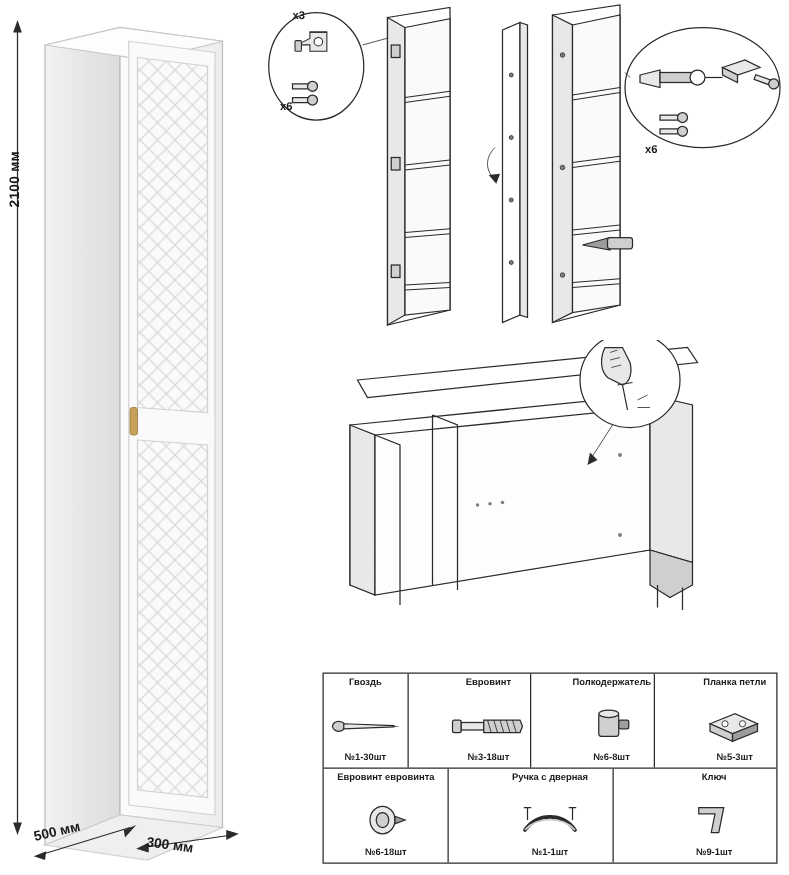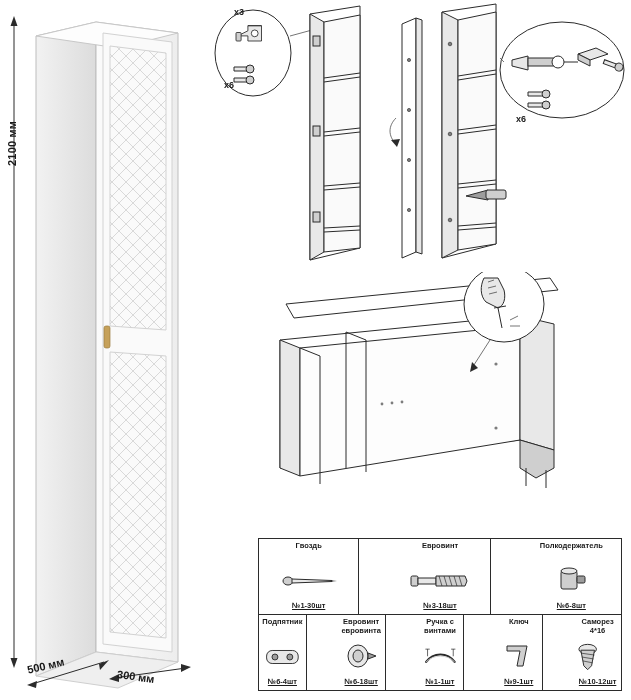--- a/index.html
+++ b/index.html
@@ -103,21 +103,20 @@
   .legend-art {
     height: 40px;
     display: flex;
     align-items: center;
     justify-content: center;
   }
   .legend-code {
     font-size: 7.5px;
     font-weight: bold;
     padding-bottom: 2px;
-    text-decoration: underline;
   }
 
   svg { display: block; }
   .ln { fill: none; stroke: #2b2b2b; stroke-width: 1; }
   .ln-thin { fill: none; stroke: #3a3a3a; stroke-width: .7; }
   .fill-w { fill: #ffffff; stroke: #2b2b2b; stroke-width: 1; }
   .fill-lg { fill: #e8e8e8; stroke: #2b2b2b; stroke-width: 1; }
   .fill-mg { fill: #cfcfcf; stroke: #2b2b2b; stroke-width: 1; }
   .fill-dg { fill: #9d9d9d; stroke: #2b2b2b; stroke-width: 1; }
   .txt-q {
@@ -392,49 +391,51 @@
           <svg width="40" height="28" viewBox="0 0 40 28">
             <rect x="10" y="4" width="16" height="18" rx="2" class="fill-mg"></rect>
             <ellipse cx="18" cy="4" rx="8" ry="3" class="fill-lg"></ellipse>
             <rect x="26" y="9" width="8" height="7" rx="1.5" class="fill-dg"></rect>
           </svg>
         </div>
         <div class="legend-code">№6-8шт</div>
       </div>
 
 
+      <div class="legend-cell">
+        <div class="legend-title">Планка петли</div>
+        <div class="legend-art">
+          <svg width="48" height="28" viewBox="0 0 48 28">
+            <polygon points="4,12 24,4 42,12 22,20" class="fill-lg"></polygon>
+            <polygon points="4,12 22,20 22,26 4,18" class="fill-mg"></polygon>
+            <polygon points="42,12 22,20 22,26 42,18" class="fill-dg"></polygon>
+            <circle cx="16" cy="12" r="2.5" fill="#ffffff" stroke="#2b2b2b" stroke-width=".7"></circle>
+            <circle cx="30" cy="12" r="2.5" fill="#ffffff" stroke="#2b2b2b" stroke-width=".7"></circle>
+          </svg>
+        </div>
+        <div class="legend-code">№5-3шт</div>
+      </div>
     </div>
 
     <div class="legend-row">
-      <div class="legend-cell">
-        <div class="legend-title">Подпятник</div>
-        <div class="legend-art">
-          <svg width="46" height="26" viewBox="0 0 46 26">
-            <rect x="6" y="6" width="34" height="14" rx="6" class="fill-lg"></rect>
-            <circle cx="15" cy="13" r="3.2" class="fill-dg"></circle>
-            <circle cx="31" cy="13" r="3.2" class="fill-dg"></circle>
-          </svg>
-        </div>
-        <div class="legend-code">№6-4шт</div>
-      </div>
 
       <div class="legend-cell">
         <div class="legend-title">Евровинт евровинта</div>
         <div class="legend-art">
           <svg width="38" height="28" viewBox="0 0 38 28">
             <ellipse cx="16" cy="13" rx="10" ry="11" class="fill-lg"></ellipse>
             <ellipse cx="16" cy="13" rx="5" ry="6" class="fill-mg"></ellipse>
             <path d="M26,10 L34,13 L26,16 Z" class="fill-dg"></path>
           </svg>
         </div>
         <div class="legend-code">№6-18шт</div>
       </div>
 
       <div class="legend-cell">
-        <div class="legend-title">Ручка с винтами</div>
+        <div class="legend-title">Ручка с дверная</div>
         <div class="legend-art">
           <svg width="60" height="26" viewBox="0 0 60 26">
             <path d="M10,20 C20,6 40,6 50,20" fill="none" stroke="#2b2b2b" stroke-width="3" stroke-linecap="round"></path>
             <path d="M10,20 C20,9 40,9 50,20" fill="none" stroke="#cfcfcf" stroke-width="1.4"></path>
             <path d="M12,2 L12,12 M48,2 L48,12" class="ln"></path>
             <path d="M9,2 L15,2 M45,2 L51,2" class="ln"></path>
           </svg>
         </div>
         <div class="legend-code">№1-1шт</div>
       </div>
@@ -442,29 +443,16 @@
       <div class="legend-cell">
         <div class="legend-title">Ключ</div>
         <div class="legend-art">
           <svg width="40" height="30" viewBox="0 0 40 30">
             <path d="M8,4 L28,4 L24,24 L18,24 L21,9 L8,9 Z" class="fill-mg"></path>
           </svg>
         </div>
         <div class="legend-code">№9-1шт</div>
       </div>
 
-      <div class="legend-cell">
-        <div class="legend-title">Саморез 4*16</div>
-        <div class="legend-art">
-          <svg width="44" height="30" viewBox="0 0 44 30">
-            <ellipse cx="12" cy="7" rx="9" ry="5" class="fill-lg"></ellipse>
-            <path d="M5,8 L19,8 L16,24 L12,28 L8,24 Z" class="fill-mg"></path>
-            <g stroke="#2b2b2b" stroke-width=".7" fill="none">
-              <path d="M5,11 L19,13 M6,15 L18,17 M7,19 L17,21"></path>
-            </g>
-          </svg>
-        </div>
-        <div class="legend-code">№10-12шт</div>
-      </div>
     </div>
   </div>
 
 </div>
 
 </body></html>

